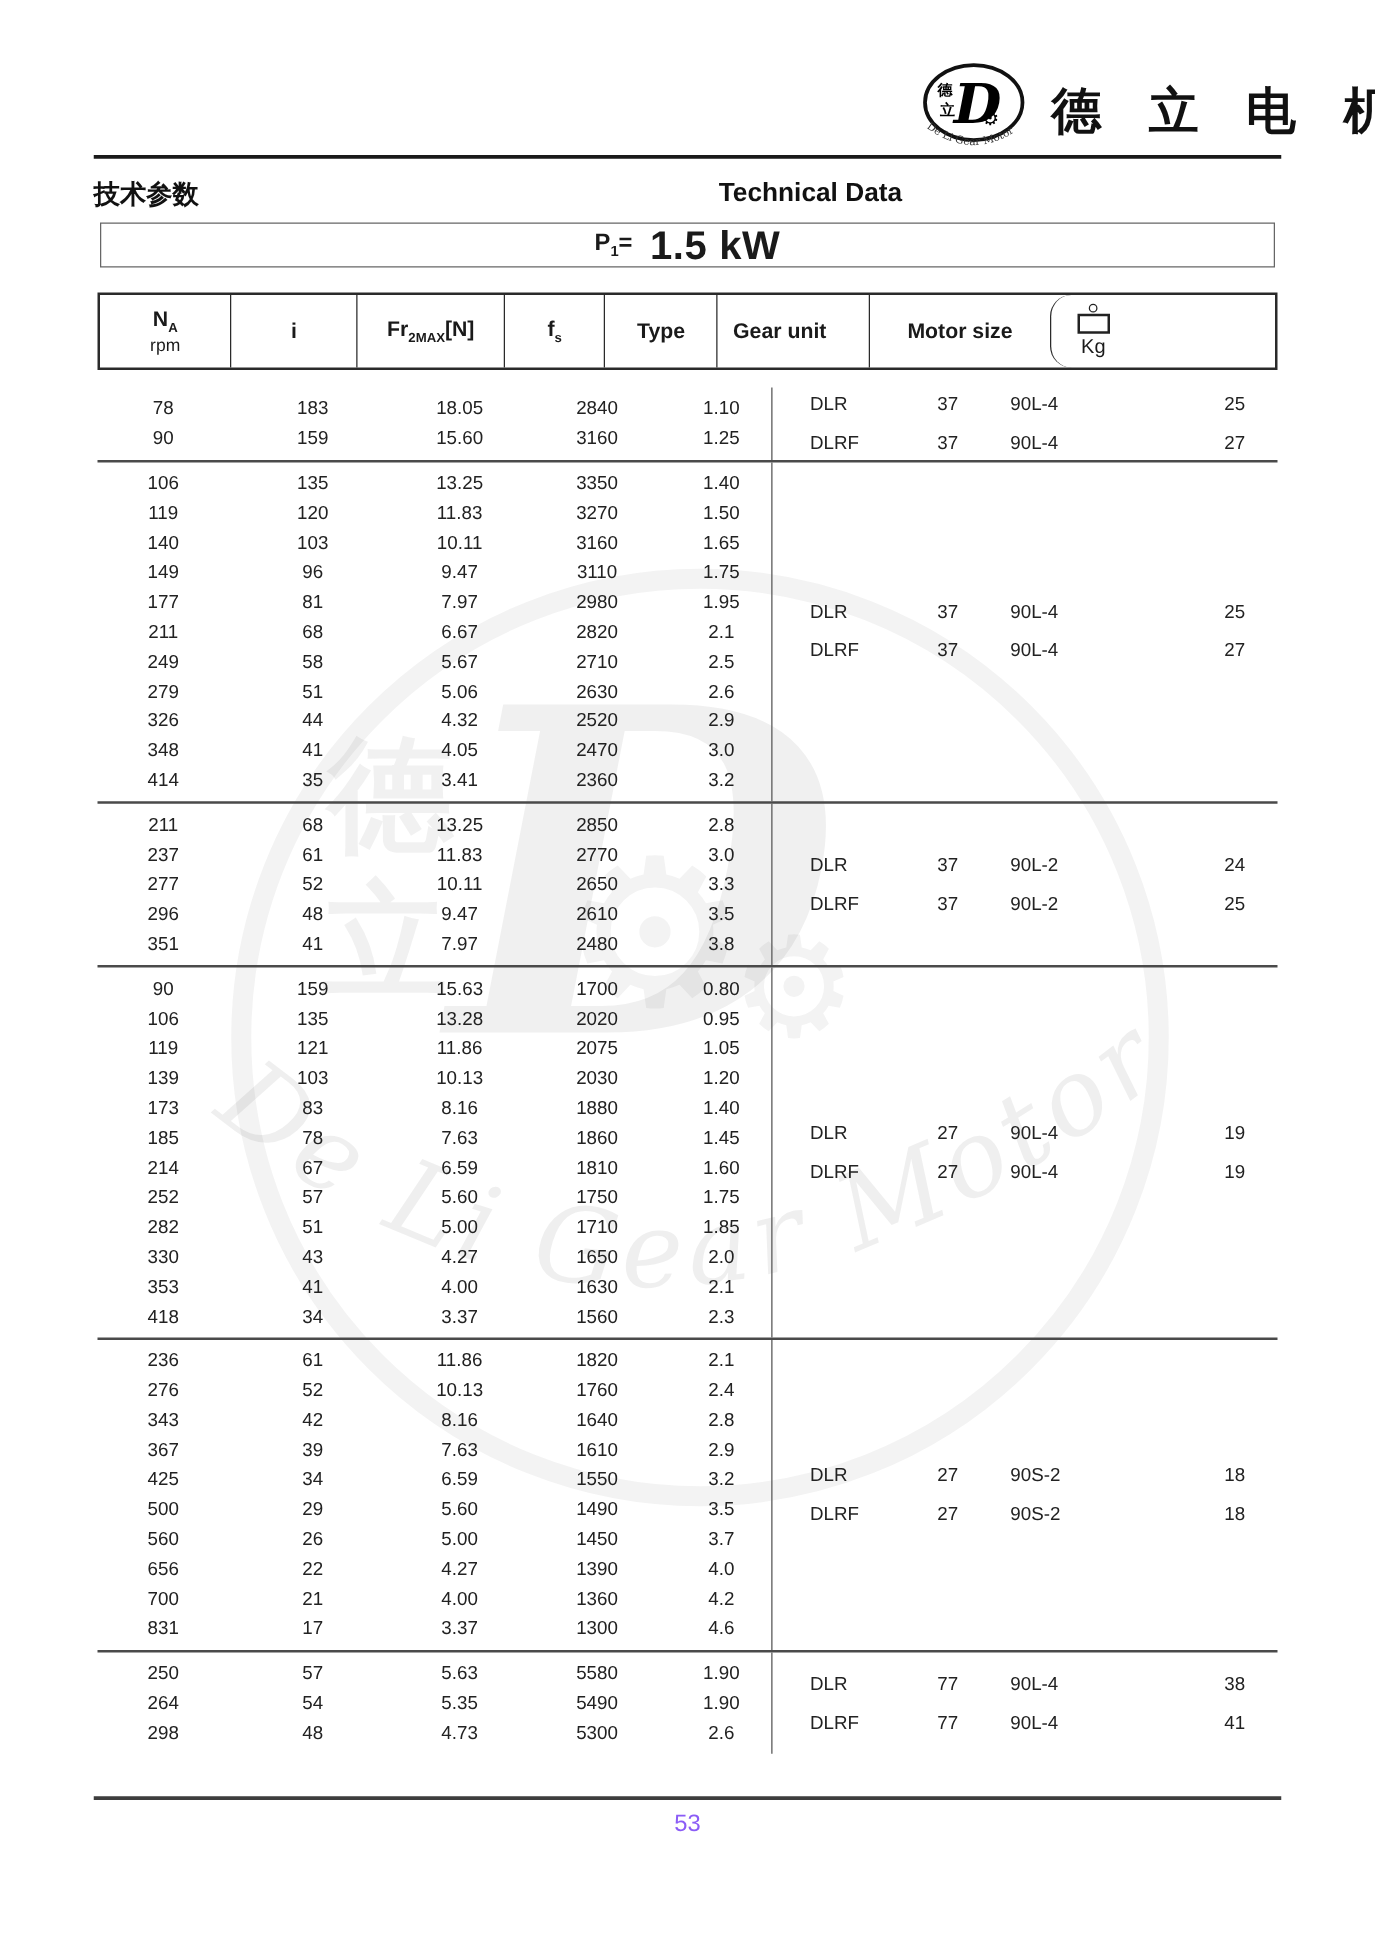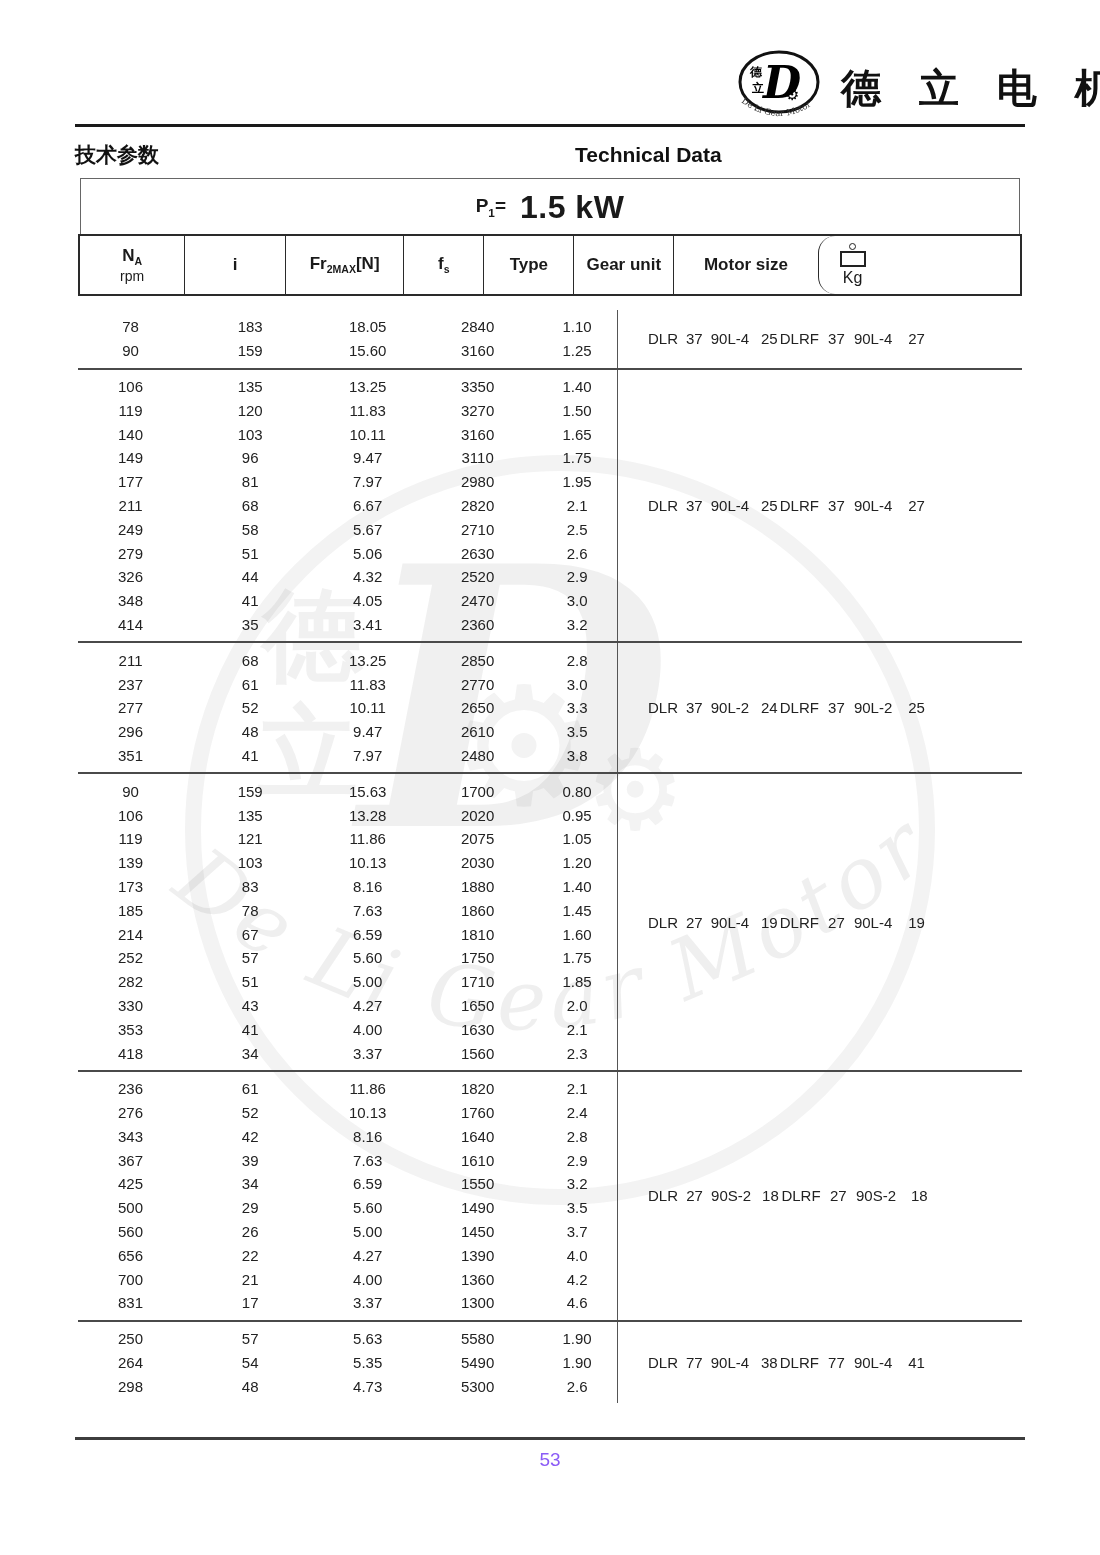--- a/index.html
+++ b/index.html
@@ -26,54 +26,54 @@
     fill:rgba(40,40,40,0.075); font-size:84px; letter-spacing:6px; }
   
   .logo-wrap { position:absolute; top:48px; left:733px; display:flex; align-items:center; gap:16px; }
   .brand-cjk { font-family:"DejaVu Serif", serif; font-weight:bold; font-size:40px;
     letter-spacing:12px; white-space:nowrap; color:#111; }
   .rule-top { position:absolute; top:124px; left:75px; width:950px; height:3px; background:#1a1a1a; }
   .titles { position:absolute; top:141px; left:75px; width:950px; height:30px; }
   .title-cjk { position:absolute; left:0; top:0; font-size:21px; font-weight:bold; color:#111; }
   .title-en  { position:absolute; left:500px; top:2px; font-size:21px; font-weight:bold; color:#111; }
   
-  .power-box { position:absolute; top:178px; left:80px; width:940px; height:58px;
+  .power-box { position:absolute; top:178px; left:80px; width:940px; height:36px;
     border:1.5px solid #666; display:flex; align-items:center; justify-content:center; background:transparent;gap:14px; }
   .p-small { font-size:19px; font-weight:bold; }
   .p-small sub { font-size:0.62em; }
   .p-big { font-size:32px; font-weight:bold; letter-spacing:0.5px; }
   
   .thead { position:absolute; top:234px; left:78px; width:944px; height:62px;
     border:2px solid #2a2a2a; display:flex; background:transparent; }
   .th { display:flex; flex-direction:column; align-items:center; justify-content:center;
     text-align:center; }
   .th + .th { border-left:1.5px solid #2a2a2a; }
   .th-main { font-size:17px; font-weight:bold; line-height:1.15; }
   .th-main sub { font-size:0.62em; }
   .th-unit { font-size:14px; line-height:1.15; }
   .thead .col-na{flex:0 0 11.1%;} .thead .col-m2{flex:0 0 14.2%;} .thead .col-i{flex:0 0 10.7%;}
   .thead .col-fr{flex:0 0 12.6%;} .thead .col-fs{flex:0 0 8.5%;} .thead .col-type{flex:0 0 9.6%;}
-  .thead .col-gear{flex:0 0 10.6%;} .thead .col-motor{flex:0 0 15.4%;} .thead .col-kg{flex:0 0 7.3%;border-radius:17px;}
+  .thead .col-gear{flex:0 0 10.6%;} .thead .col-motor{flex:0 0 15.4%;margin-left:22px;} .thead .col-kg{flex:0 0 7.3%;border-radius:17px;}
   .kg-icon { width:26px; margin-bottom:2px; }
   .kg-knob { width:7px; height:7px; border:1.5px solid #222; border-radius:50%; margin:0 auto; background:transparent; }
   .kg-body { width:26px; height:16px; border:2px solid #222; margin-top:1px; }
   .kg-label { font-size:16px; line-height:1.1; }
   
   .tbody { position:absolute; top:310px; left:78px; width:944px; font-size:15px; color:#222; }
   .block { display:flex; }
   .block + .block { border-top:2px solid #4a4a4a; }
   .block-left { flex:0 0 57.1%; padding:5px 0; }
   .block-right { flex:0 0 42.9%; border-left:1px solid #555;
     display:flex; align-items:center; }
   .trow { height:23.8px; display:flex; align-items:center; }
   .block-left .td { text-align:center; }
   .block-left .col-na{flex:0 0 19.5%;} .block-left .col-m2{flex:0 0 24.9%;}
   .block-left .col-i{flex:0 0 18.7%;}  .block-left .col-fr{flex:0 0 22.1%;}
   .block-left .col-fs{flex:0 0 14.8%;}
-  .variants { width:100%; display:flex; flex-direction:row; }
+  .variants { width:100%; display:flex; flex-direction:column; gap:14px; }
   .vrow { display:flex; align-items:center; }
   .vrow .col-type { flex:0 0 22.3%; text-align:left; padding-left:30px; }
   .vrow .col-gear { flex:0 0 24.8%; text-align:center; }
   .vrow .col-motor{ flex:0 0 36.0%; text-align:left; }
   .vrow .col-kg   { flex:0 0 16.9%; text-align:center; }
   
   .rule-bottom { position:absolute; top:1437px; left:75px; width:950px; height:2.5px; background:#3d3d3d; }
   .page-num { position:absolute; top:1449px; left:0; width:1100px; text-align:center; font-size:19px; color:#8b5cf6; }
   .logo-svg text { font-family:"DejaVu Serif", serif; }
 </style>

